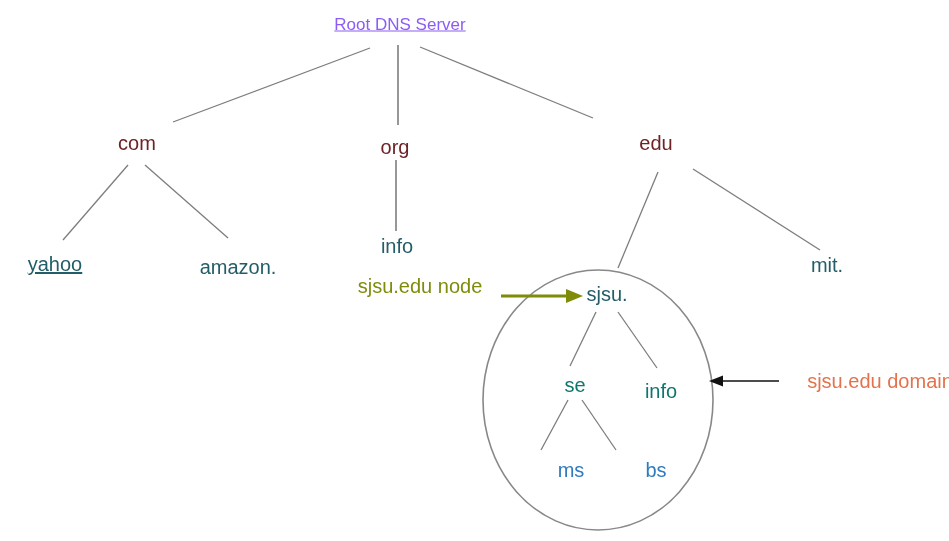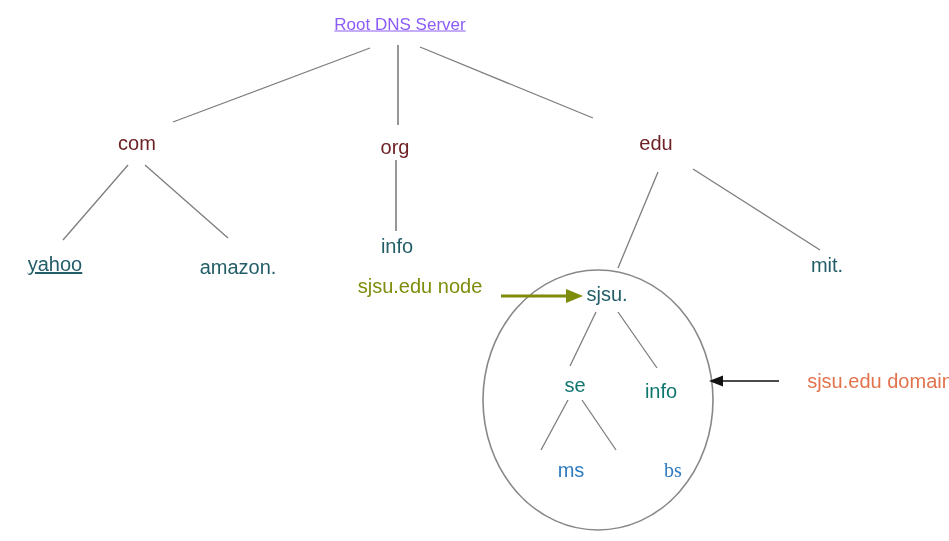--- a/index.html
+++ b/index.html
@@ -77,18 +77,18 @@
   <span class="node lvl-tld" style="left:395px; top:147px;">org</span>
   <span class="node lvl-tld" style="left:656px; top:143px;">edu</span>
   <span class="node lvl-sld" style="left:55px;  top:264px;text-decoration:underline;">yahoo</span>
   <span class="node lvl-sld" style="left:226px; top:267px;margin-left:12px;">amazon.</span>
   <span class="node lvl-sld" style="left:397px; top:246px;">info</span>
   <span class="node lvl-sld" style="left:607px; top:294px;text-align:right;">sjsu.</span>
   <span class="node lvl-sld" style="left:827px; top:265px;">mit.</span>
   <span class="node lvl-sub" style="left:575px; top:385px;">se</span>
   <span class="node lvl-sub" style="left:661px; top:391px;">info</span>
   <span class="node lvl-leaf" style="left:531px; top:470px;">ms</span>
-  <span class="node lvl-leaf" style="left:633px; top:470px;font-family:Liberation Serif, serif;">bs</span>
+  <span class="node lvl-leaf" style="left:616px; top:470px;">bs</span>
 
   <span class="node note-olive" style="left:420px; top:286px;">sjsu.edu node</span>
   <span class="node note-orange" style="left:880px; top:381px;">sjsu.edu domain</span>
 
 </div>
 
 </body></html>

